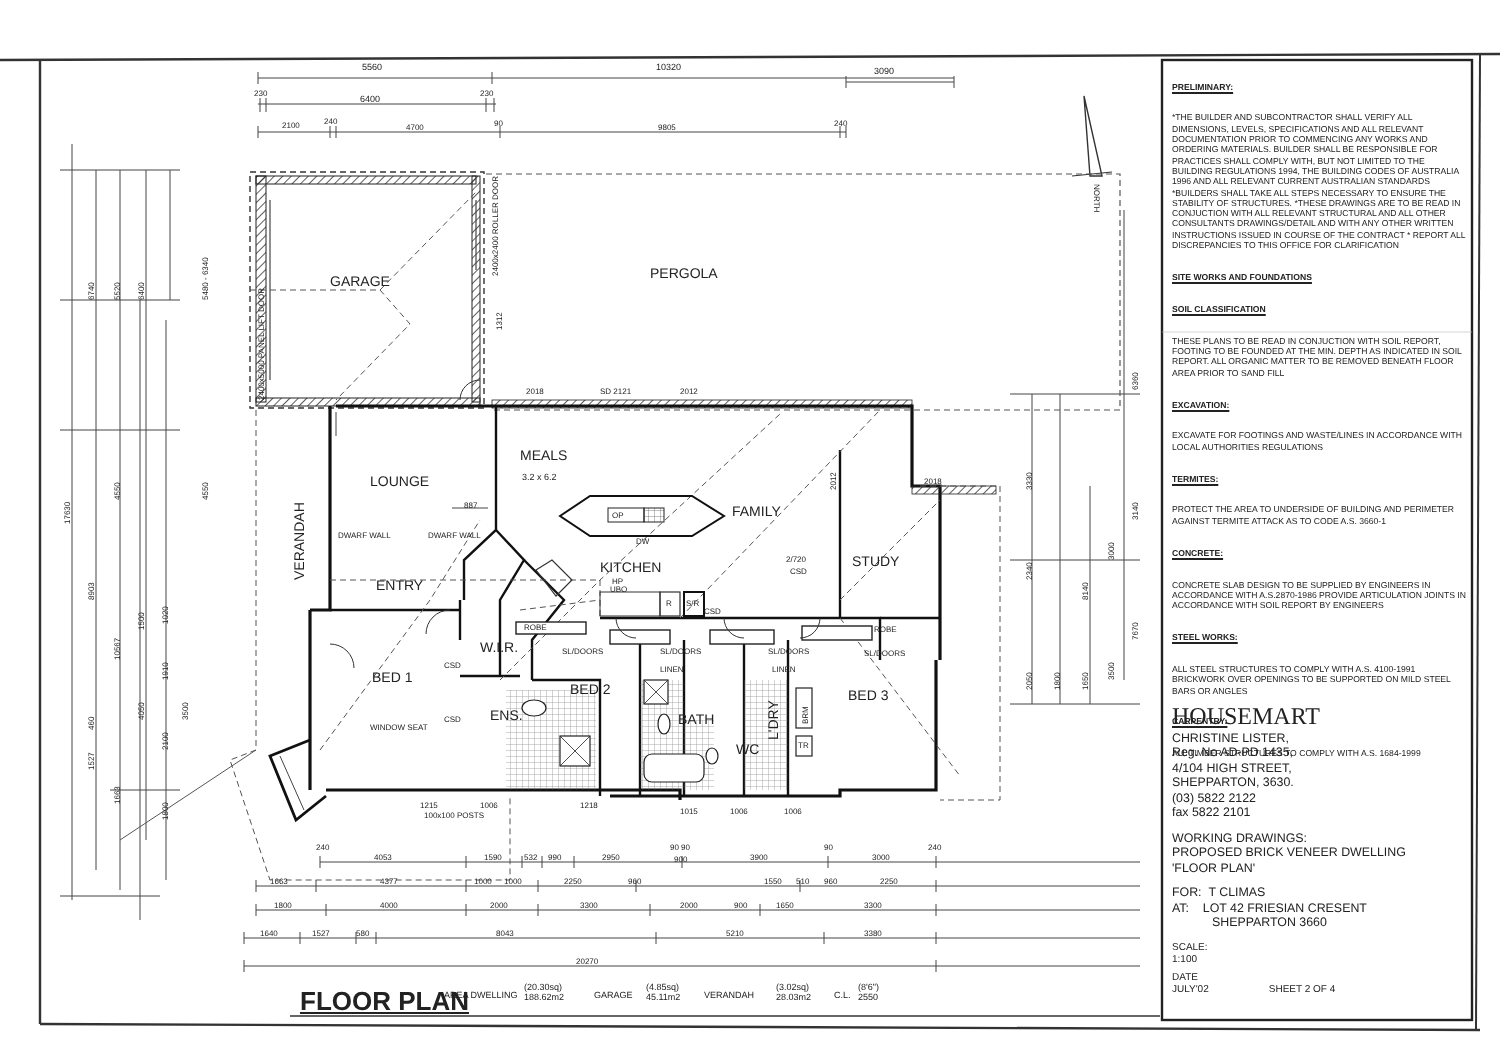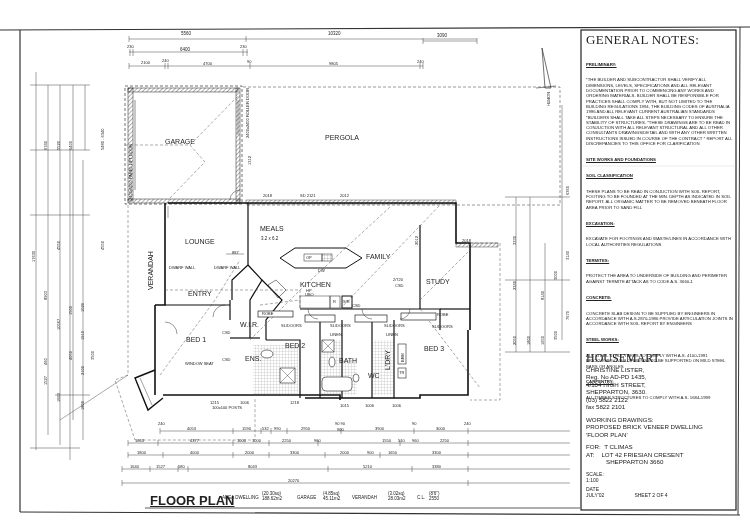--- a/index.html
+++ b/index.html
@@ -386,21 +386,20 @@
 <span class="lbl xs" style="left:306px;top:288px">HP</span>
 <span class="lbl xs" style="left:305px;top:292px">UBO</span>
 <span class="lbl xs" style="left:333px;top:299px">R</span>
 <span class="lbl xs" style="left:343px;top:299px">S/R</span>
 <span class="lbl xs" style="left:399px;top:370px">TR</span>
 <span class="lbl xs v" style="left:400px;top:362px">BRM</span>
 
 <span class="lbl xs vr" style="left:551px;top:92px">NORTH</span>
 
 <div class="notes">
-  <div class="notes-title">GENERAL NOTES:</div>
   <div class="notes-body">
     <div><span class="h">PRELIMINARY:</span></div>
     <div>*THE BUILDER AND SUBCONTRACTOR SHALL VERIFY ALL DIMENSIONS, LEVELS, SPECIFICATIONS AND ALL RELEVANT DOCUMENTATION PRIOR TO COMMENCING ANY WORKS AND ORDERING MATERIALS. BUILDER SHALL BE RESPONSIBLE FOR PRACTICES SHALL COMPLY WITH, BUT NOT LIMITED TO THE BUILDING REGULATIONS 1994, THE BUILDING CODES OF AUSTRALIA 1996 AND ALL RELEVANT CURRENT AUSTRALIAN STANDARDS *BUILDERS SHALL TAKE ALL STEPS NECESSARY TO ENSURE THE STABILITY OF STRUCTURES. *THESE DRAWINGS ARE TO BE READ IN CONJUCTION WITH ALL RELEVANT STRUCTURAL AND ALL OTHER CONSULTANTS DRAWINGS/DETAIL AND WITH ANY OTHER WRITTEN INSTRUCTIONS ISSUED IN COURSE OF THE CONTRACT * REPORT ALL DISCREPANCIES TO THIS OFFICE FOR CLARIFICATION</div>
     <div><span class="h">SITE WORKS AND FOUNDATIONS</span></div>
     <div><span class="h">SOIL CLASSIFICATION</span></div>
     <div>THESE PLANS TO BE READ IN CONJUCTION WITH SOIL REPORT, FOOTING TO BE FOUNDED AT THE MIN. DEPTH AS INDICATED IN SOIL REPORT. ALL ORGANIC MATTER TO BE REMOVED BENEATH FLOOR AREA PRIOR TO SAND FILL</div>
     <div><span class="h">EXCAVATION:</span></div>
     <div>EXCAVATE FOR FOOTINGS AND WASTE/LINES IN ACCORDANCE WITH LOCAL AUTHORITIES REGULATIONS</div>
     <div><span class="h">TERMITES:</span></div>
     <div>PROTECT THE AREA TO UNDERSIDE OF BUILDING AND PERIMETER AGAINST TERMITE ATTACK AS TO CODE A.S. 3660-1</div>

